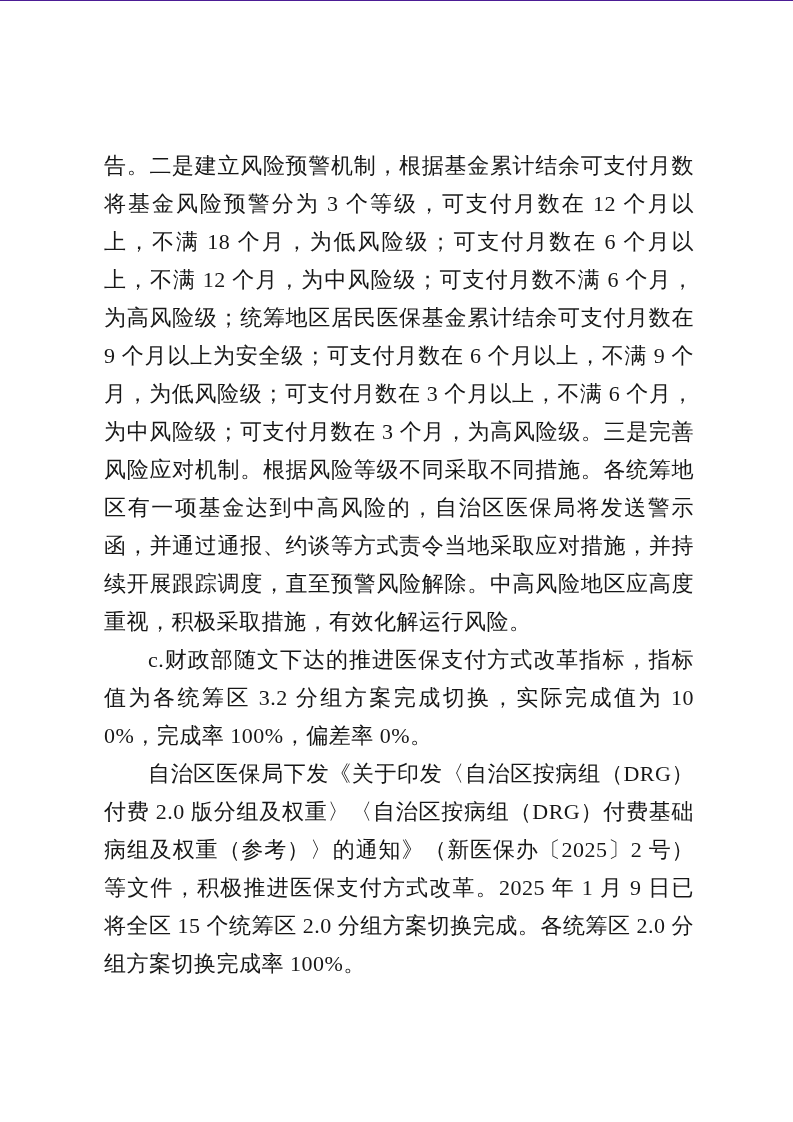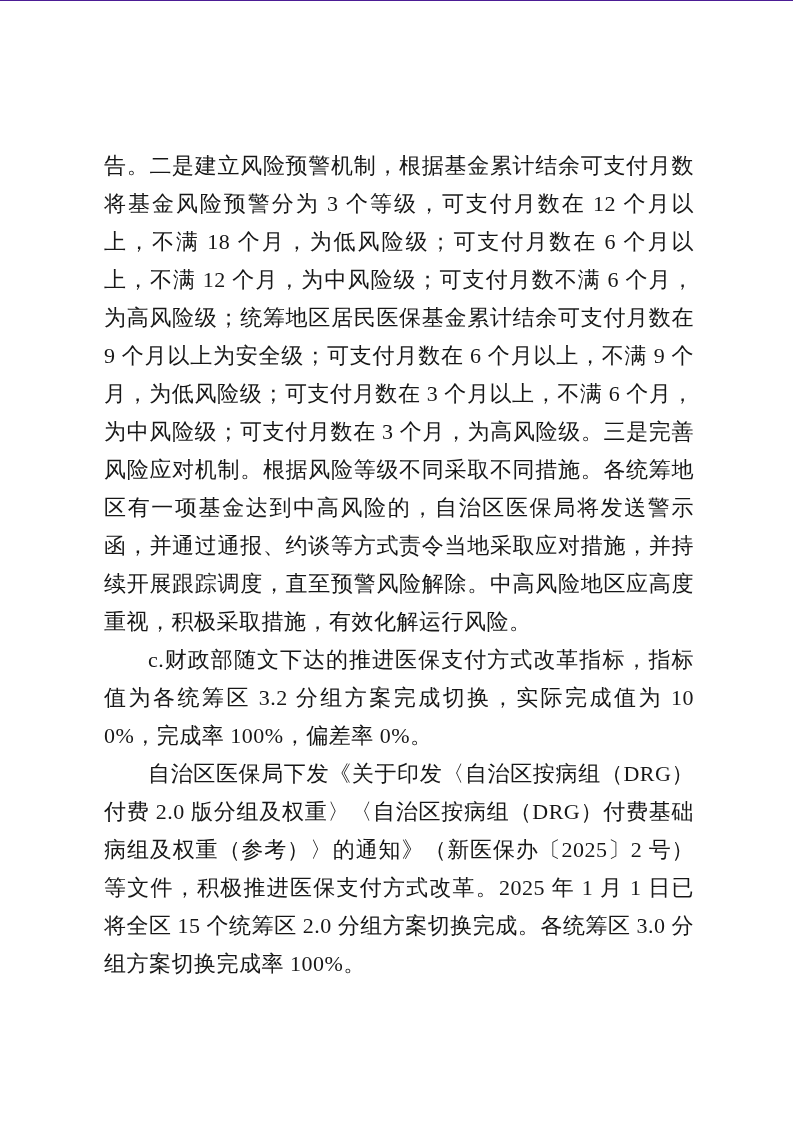--- a/index.html
+++ b/index.html
@@ -37,15 +37,15 @@
     text-indent: 2em;
   }
 </style>
 </head>
 <body>
 
 <div class="page">
   <div class="content">
     <p class="para">告。二是建立风险预警机制，根据基金累计结余可支付月数将基金风险预警分为 3 个等级，可支付月数在 12 个月以上，不满 18 个月，为低风险级；可支付月数在 6 个月以上，不满 12 个月，为中风险级；可支付月数不满 6 个月，为高风险级；统筹地区居民医保基金累计结余可支付月数在 9 个月以上为安全级；可支付月数在 6 个月以上，不满 9 个月，为低风险级；可支付月数在 3 个月以上，不满 6 个月，为中风险级；可支付月数在 3 个月，为高风险级。三是完善风险应对机制。根据风险等级不同采取不同措施。各统筹地区有一项基金达到中高风险的，自治区医保局将发送警示函，并通过通报、约谈等方式责令当地采取应对措施，并持续开展跟踪调度，直至预警风险解除。中高风险地区应高度重视，积极采取措施，有效化解运行风险。</p>
     <p class="para indent">c.财政部随文下达的推进医保支付方式改革指标，指标值为各统筹区 3.2 分组方案完成切换，实际完成值为 100%，完成率 100%，偏差率 0%。</p>
-    <p class="para indent">自治区医保局下发《关于印发〈自治区按病组（DRG）付费 2.0 版分组及权重〉〈自治区按病组（DRG）付费基础病组及权重（参考）〉的通知》（新医保办〔2025〕2 号）等文件，积极推进医保支付方式改革。2025 年 1 月 1 日已将全区 15 个统筹区 2.0 分组方案切换完成。各统筹区 3.0 分组方案切换完成率 100%。</p>
+    <p class="para indent">自治区医保局下发《关于印发〈自治区按病组（DRG）付费 2.0 版分组及权重〉〈自治区按病组（DRG）付费基础病组及权重（参考）〉的通知》（新医保办〔2025〕2 号）等文件，积极推进医保支付方式改革。2025 年 1 月 9 日已将全区 15 个统筹区 2.0 分组方案切换完成。各统筹区 2.0 分组方案切换完成率 100%。</p>
   </div>
 </div>
 
 </body></html>

